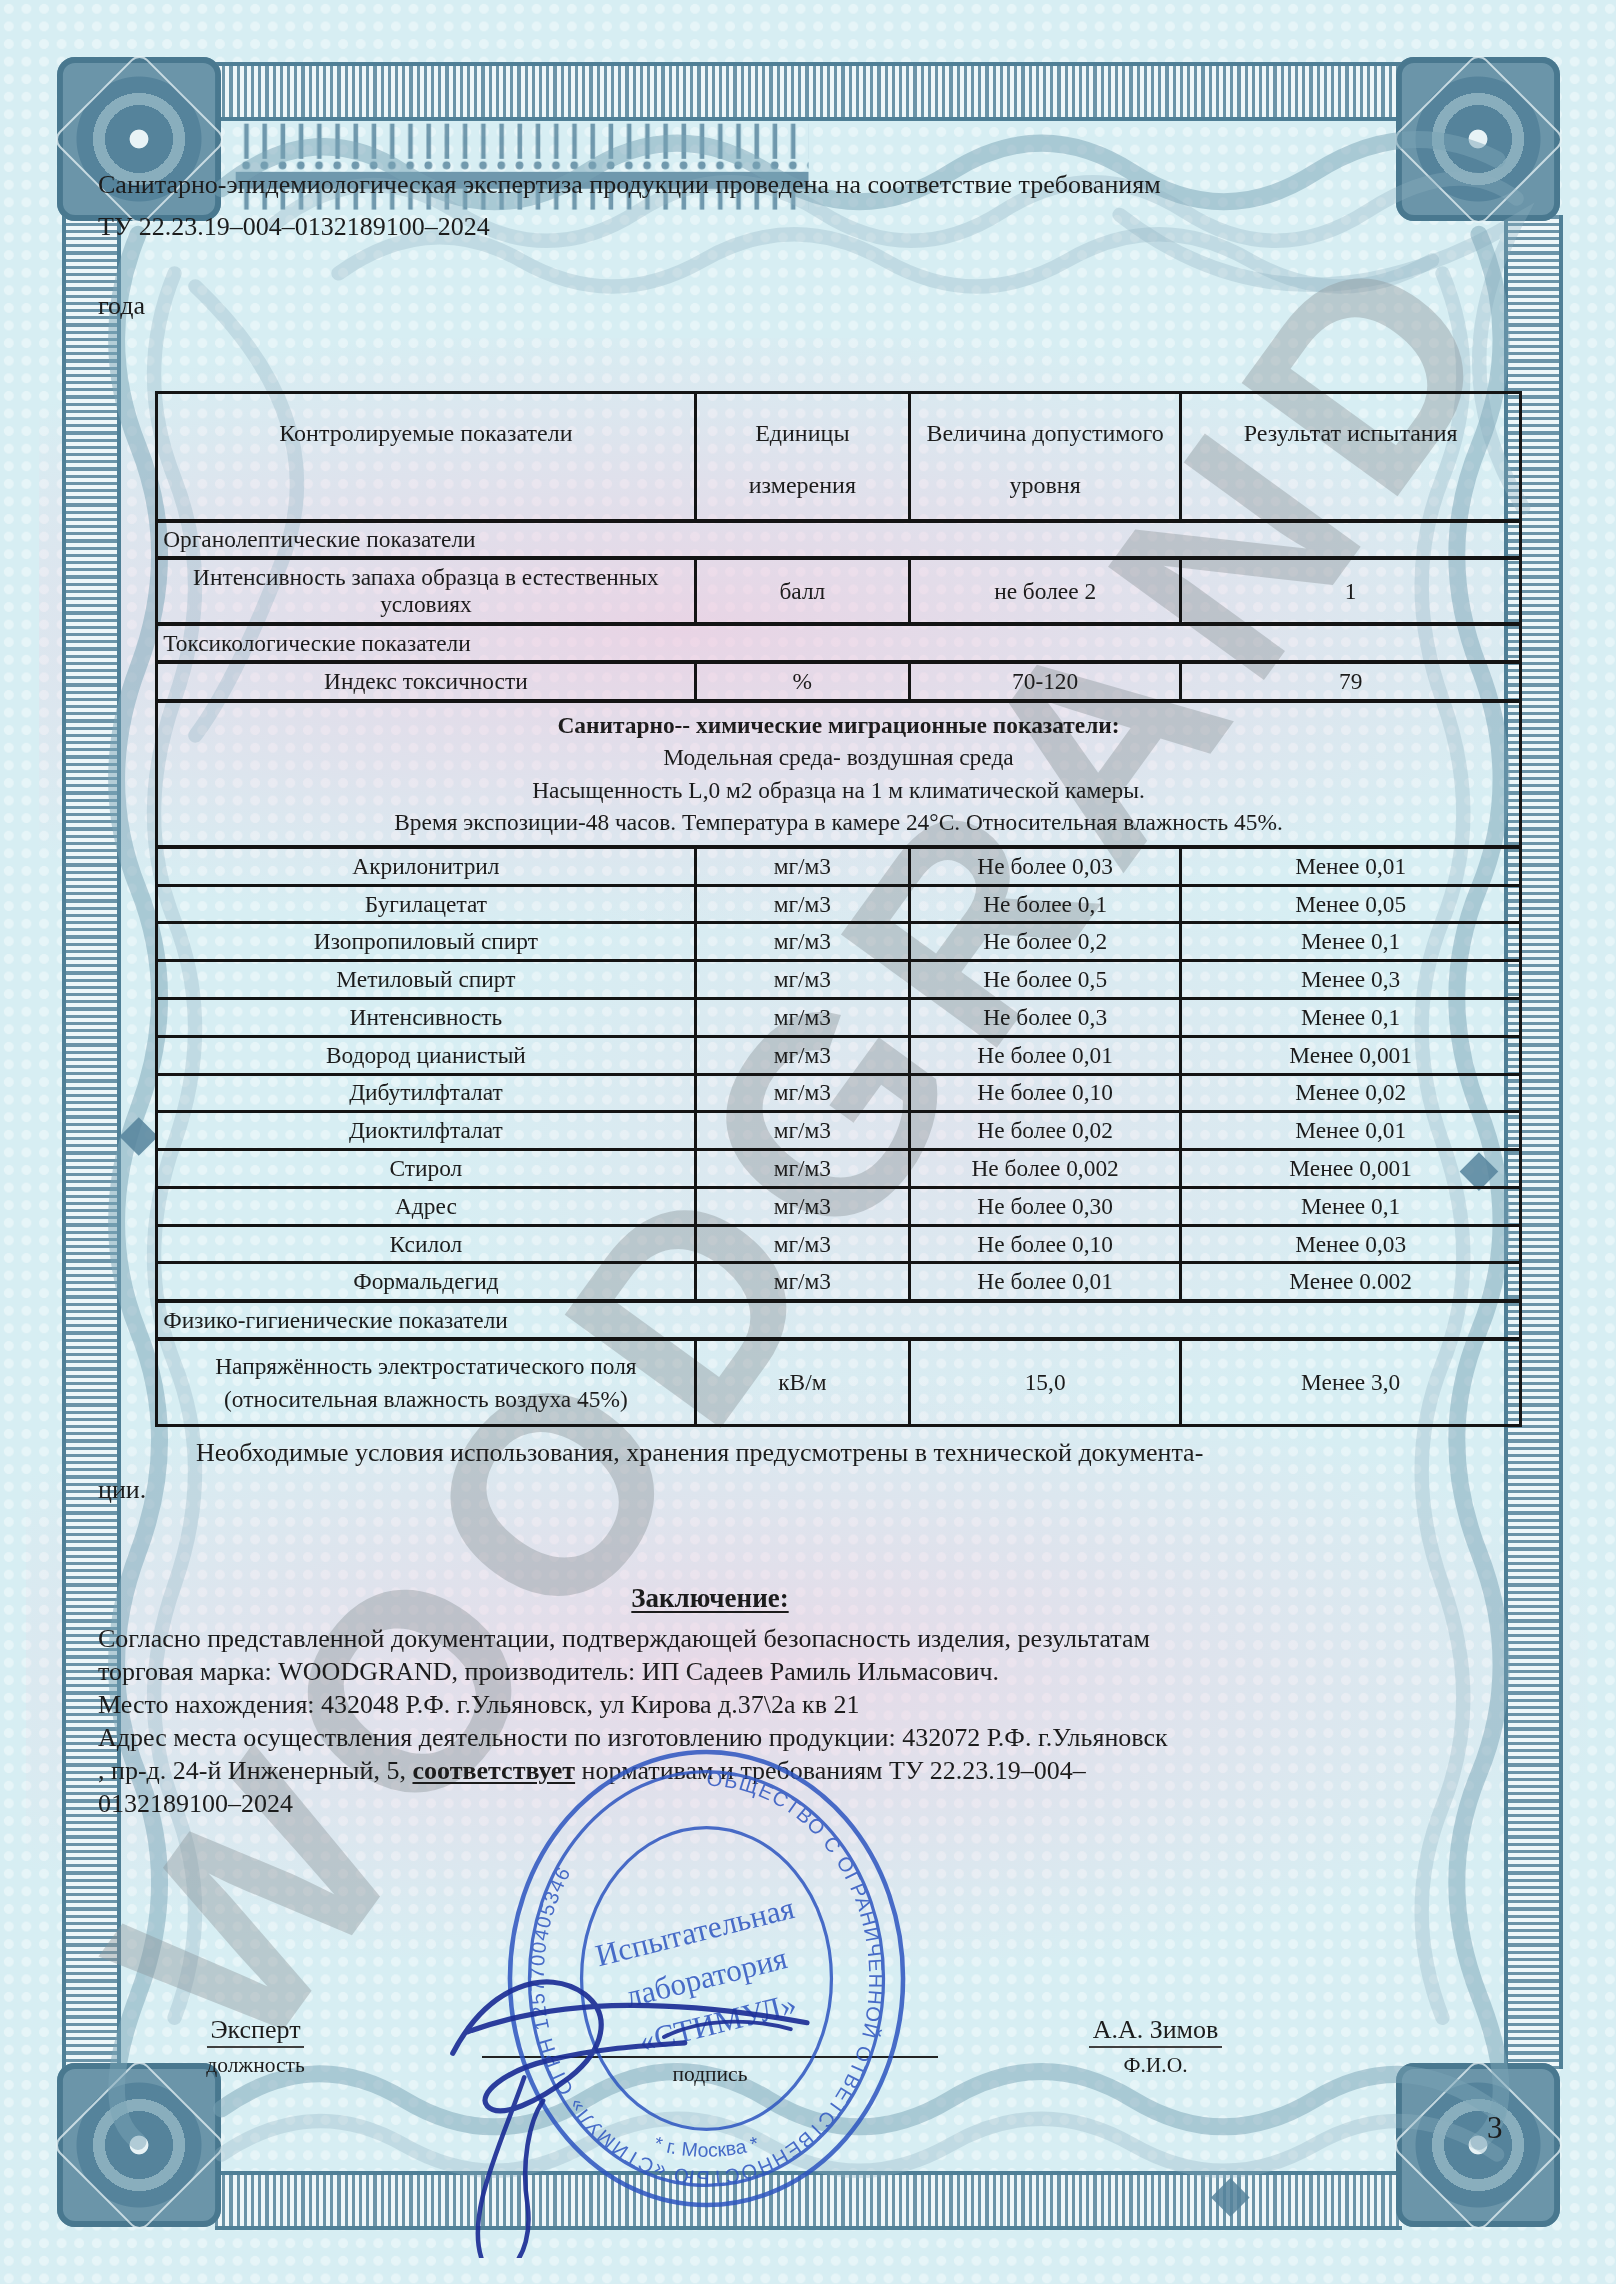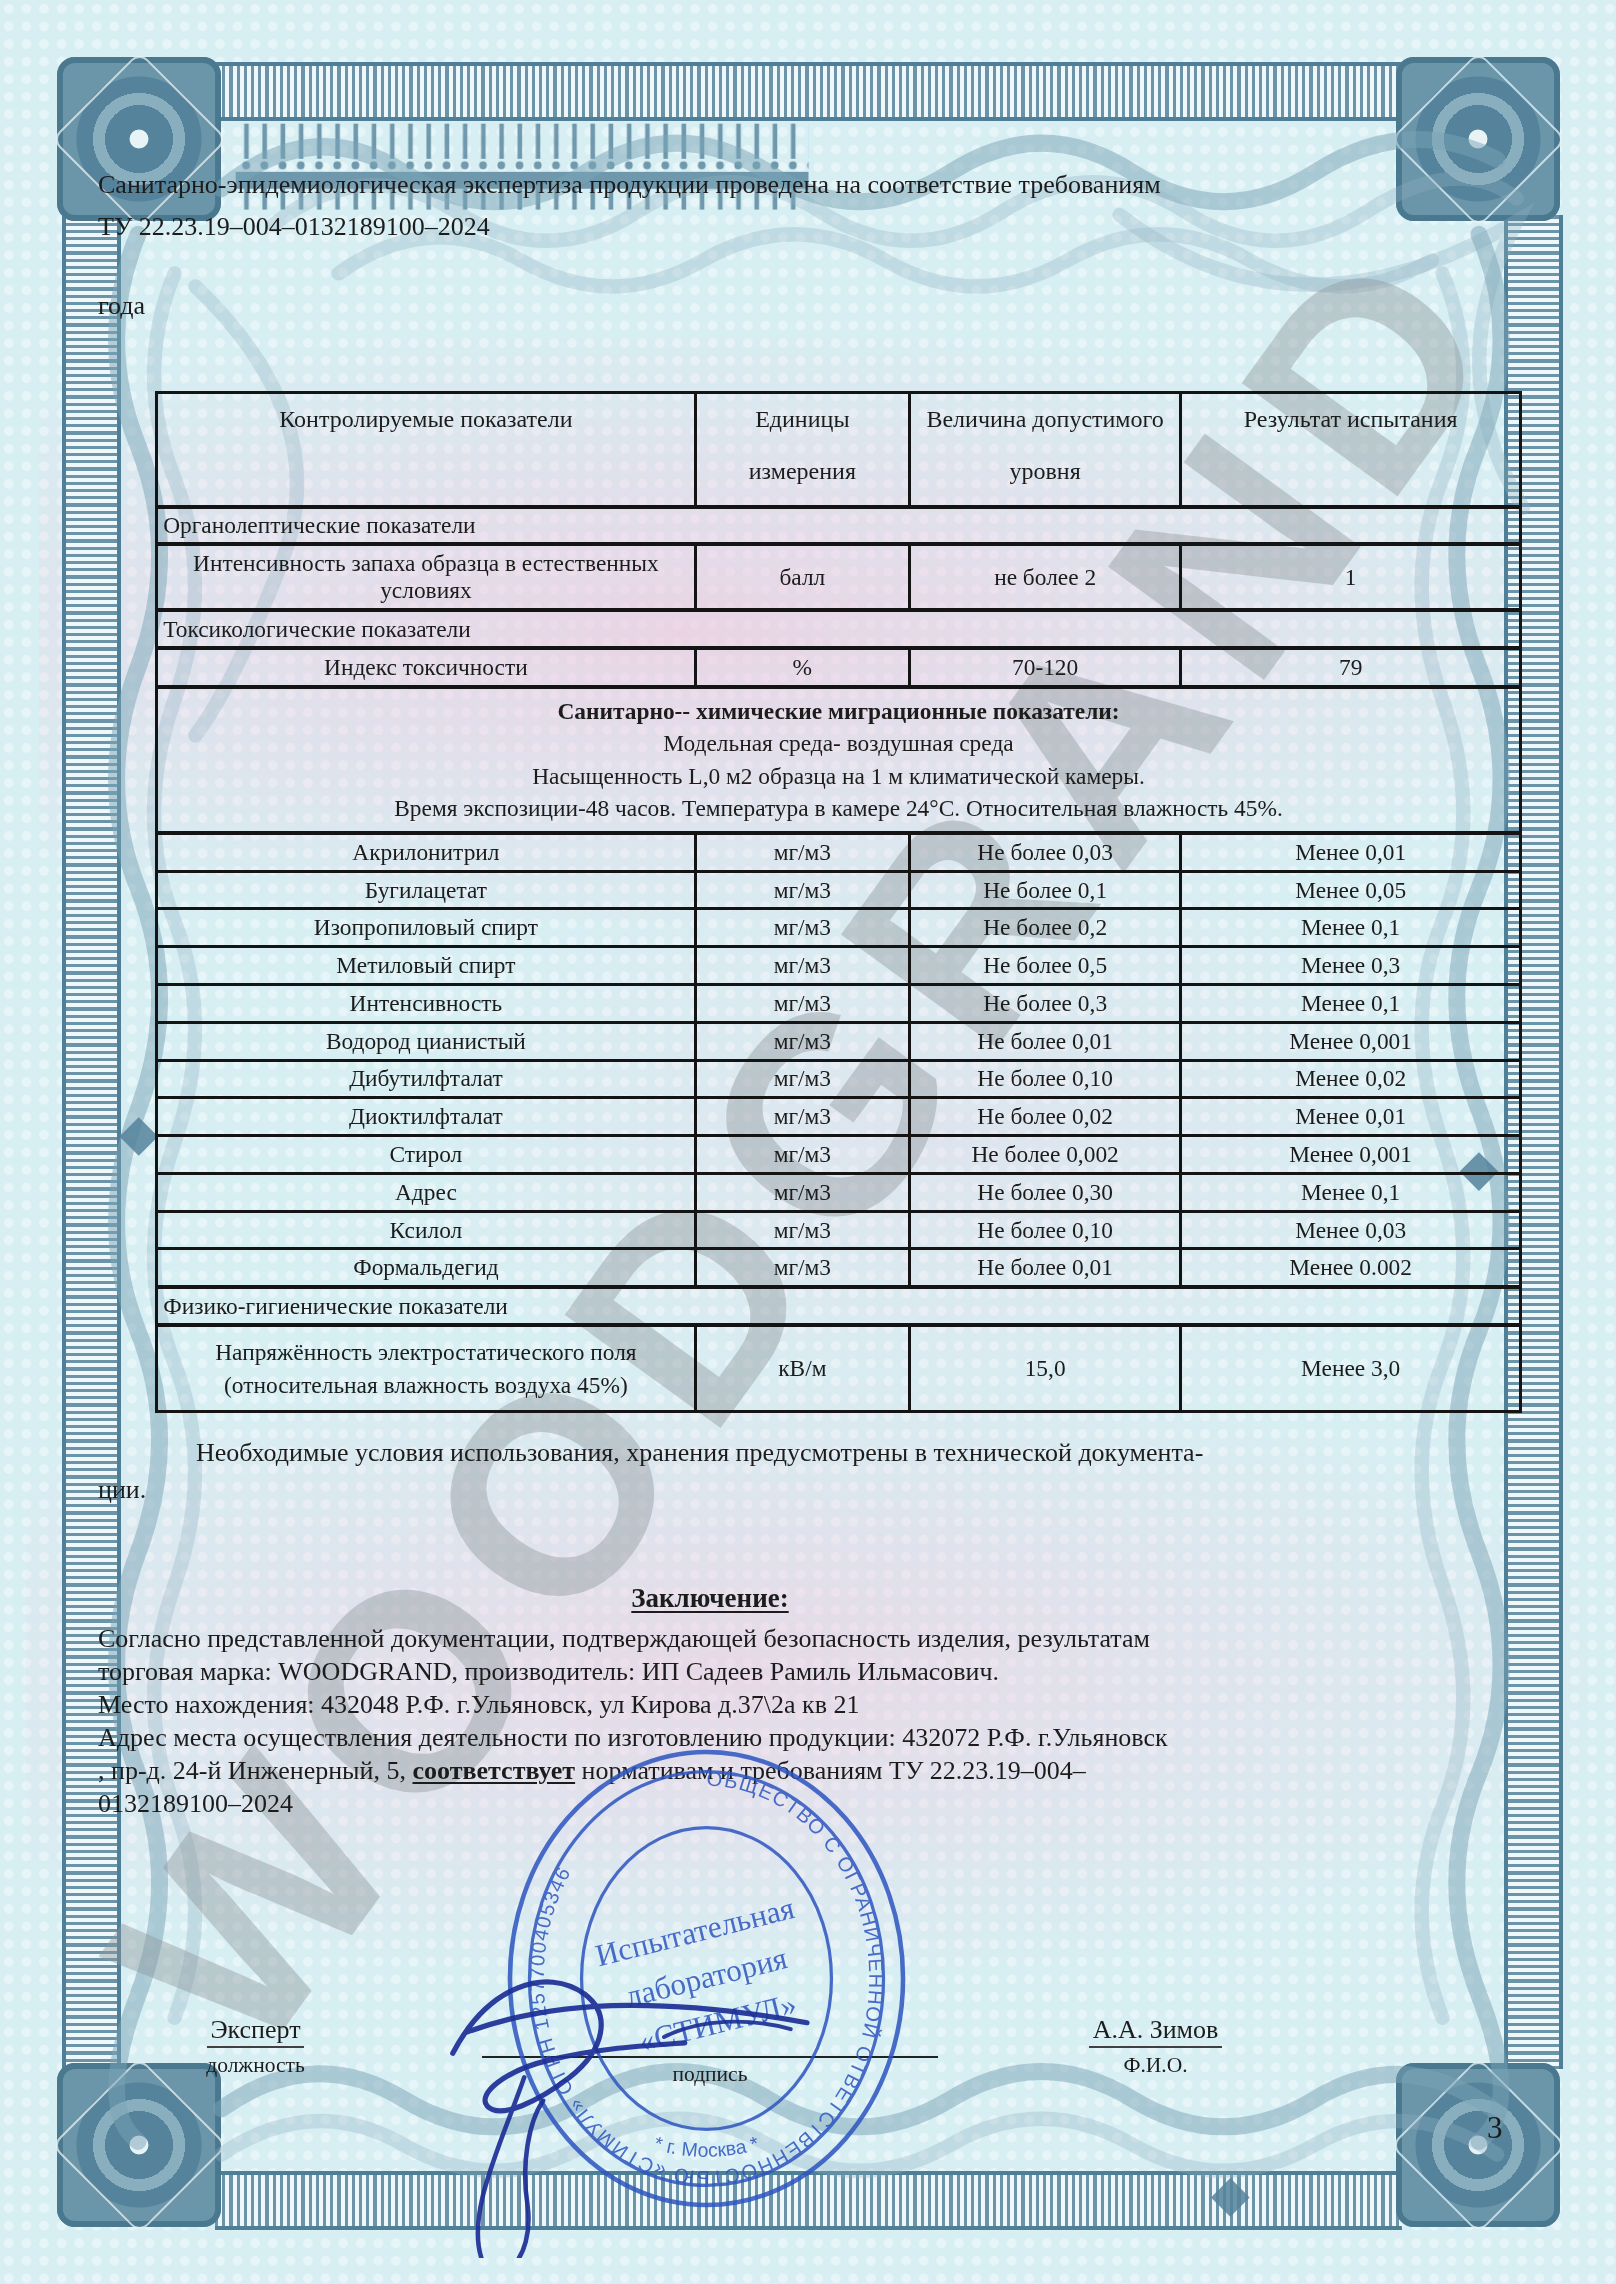--- a/index.html
+++ b/index.html
@@ -56,21 +56,21 @@
   
   .blk{position:absolute; z-index:2;}
   .txt40{font-size:26px; line-height:1.62;}
   #intro{left:98px; top:164px; width:1438px;}
   #caption{left:98px; top:285px; width:1438px;}
   #caption .l1{text-indent:120px;}
 
   #tblwrap{left:155px; top:391px; width:1367px;}
   table.rt{border-collapse:collapse; width:1367px; table-layout:fixed; font-size:23.4px;}
   table.rt td, table.rt th{border:3.3px solid #141414; padding:3.9px 6.5px; vertical-align:middle; background:transparent; font-weight:normal;}
-  table.rt th{vertical-align:top; text-align:center; padding-top:0; height:107px; line-height:2.15; font-size:24px;}
+  table.rt th{vertical-align:top; text-align:center; padding-top:14px; height:107px; line-height:2.15; font-size:24px;}
   col.c1{width:39.5%;} col.c2{width:15.7%;} col.c3{width:19.9%;} col.c4{width:24.9%;}
   tr.sec td{text-align:left; font-weight:normal; padding:3.3px 5.2px; border-top-width:4.6px; border-bottom-width:4.6px;margin-left:9px;}
   td.nm{text-align:center; padding-left:10.4px;}
   td.c{text-align:center;}
   tr.sec3 td{text-align:center; line-height:1.38; padding:6.5px 5.2px; border-top-width:4.6px; border-bottom-width:4.6px;}
   tr.sec3 .b{font-weight:bold;}
   tr.last td{padding-top:9px; padding-bottom:9px; line-height:1.4;}
 
   #conditions{left:98px; top:1435px; width:1458px; font-size:26px; line-height:1.42;}
   #conditions .l1{text-indent:98px;}

